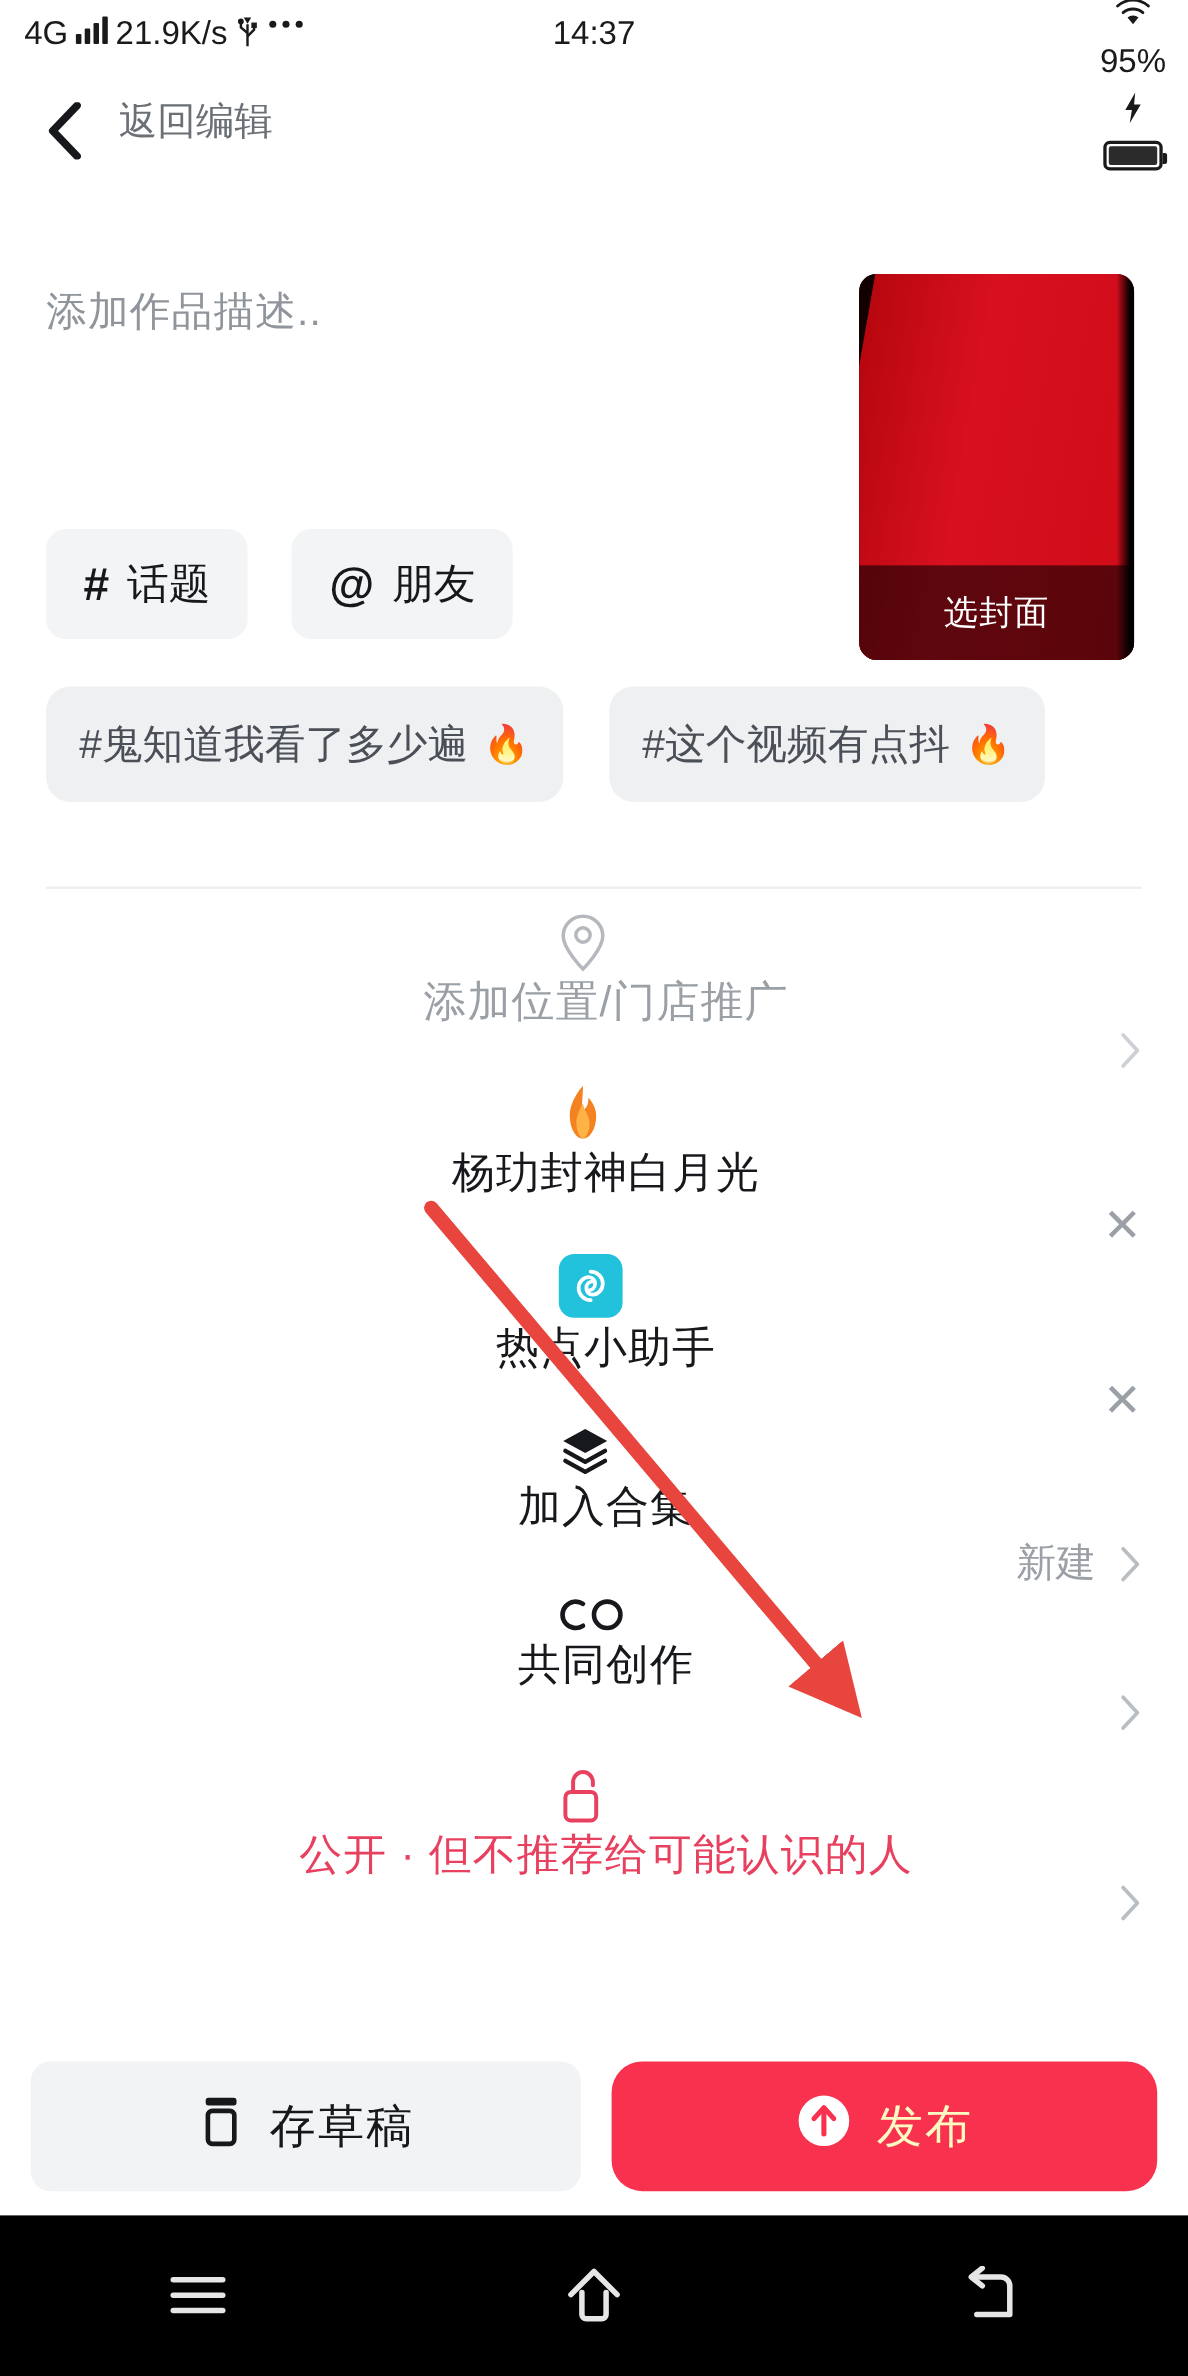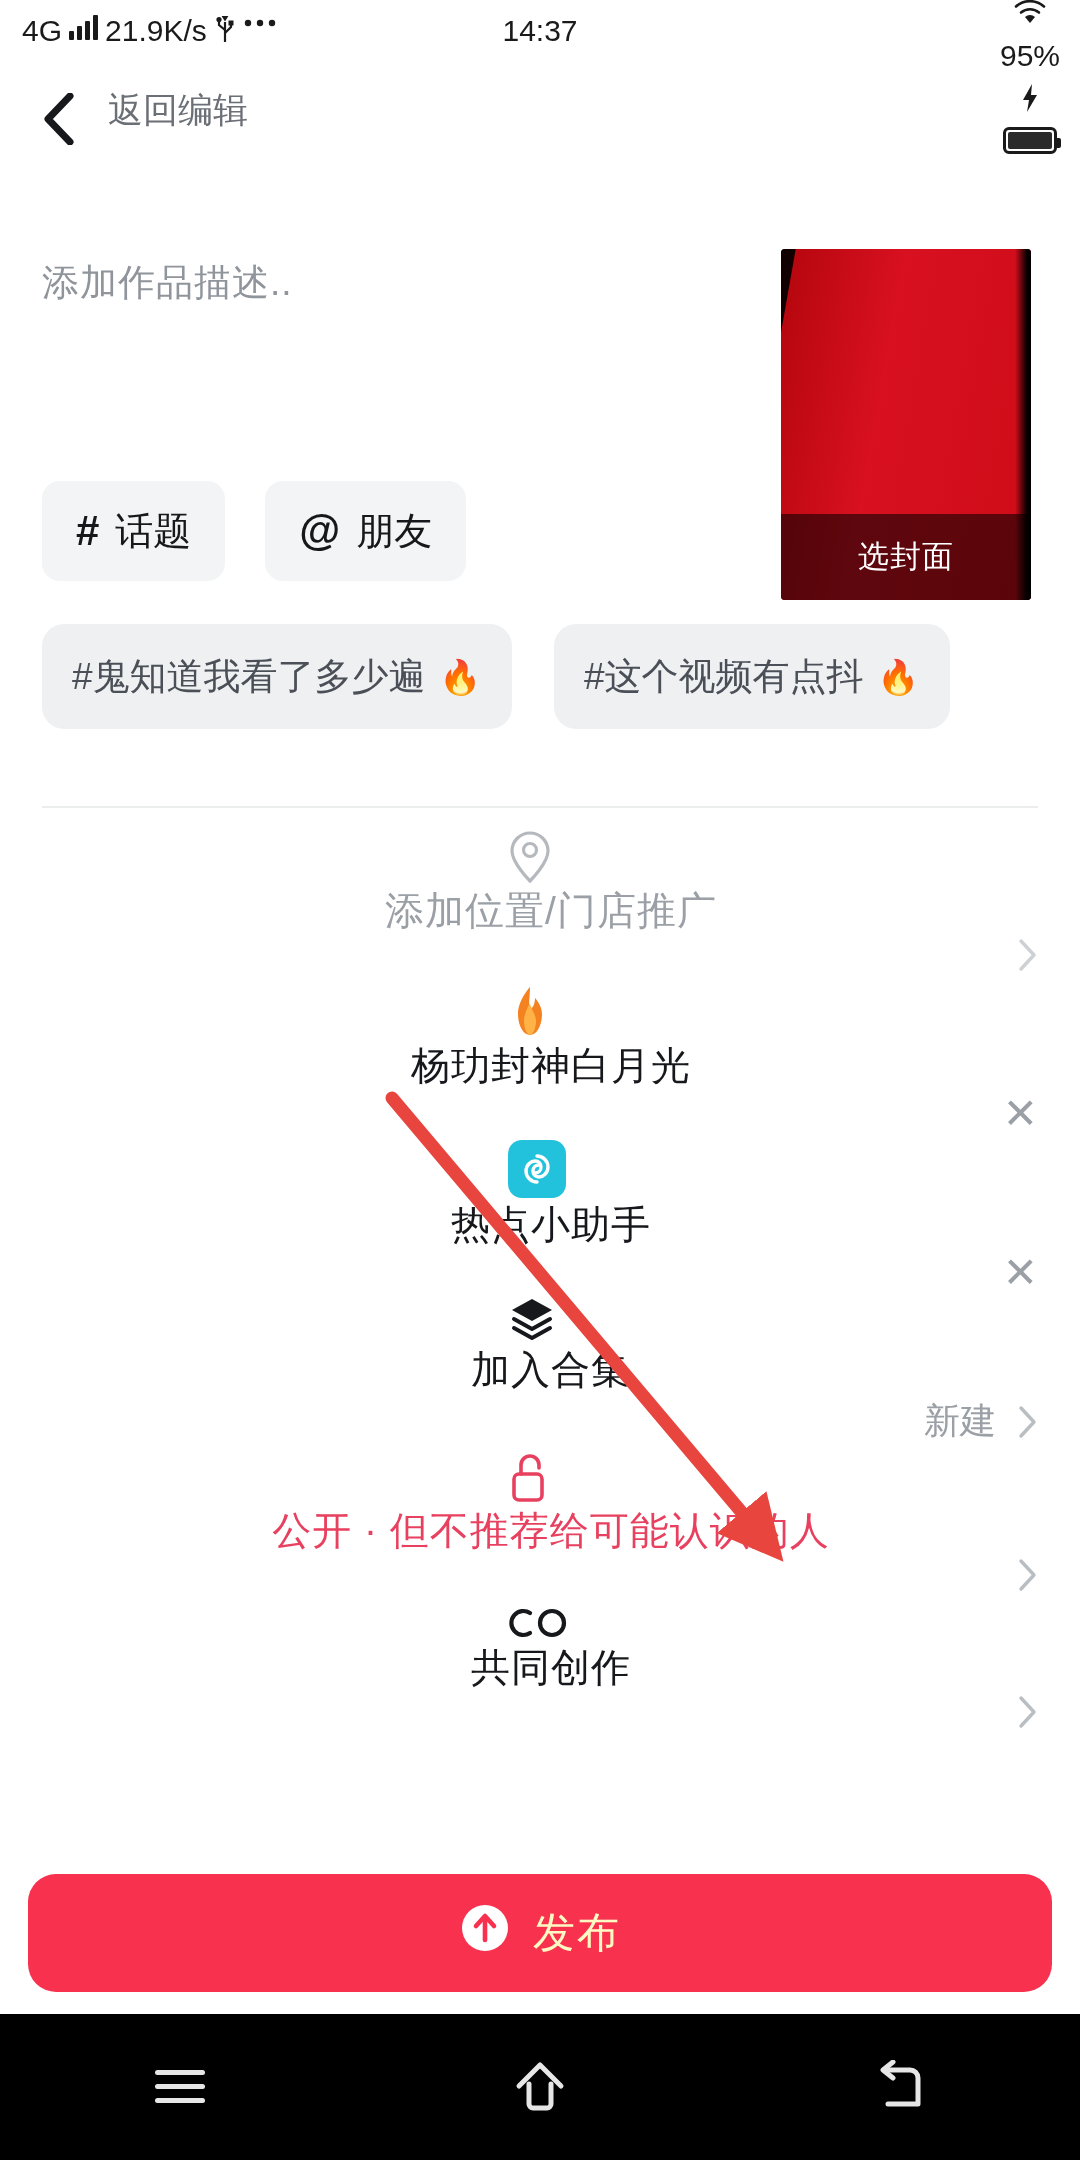--- a/index.html
+++ b/index.html
@@ -42,21 +42,21 @@
   
   .desc-area { position:absolute; top:170px; left:0; width:1080px; height:160px; }
   .desc-placeholder {
     position:absolute; left:42px; top:88px;
     font-size:37px; color:#90959c; font-weight:400; letter-spacing:1px;text-align:center;
   }
 
   
   .cover {
     position:absolute; left:781px; top:249px; width:250px; height:351px;
-    border-radius:4px; overflow:hidden;
+    border-radius:16px; overflow:hidden;
     background:#0c0000;
   }
   .cover-img {
     position:absolute; inset:0;
     background:
       linear-gradient(100deg, #120000 0px, #120000 14px, #b8070f 15px, #d81020 40%, #cf0c18 100%);
   }
   .cover-img::after{
     content:""; position:absolute; right:0; top:0; width:16px; height:100%;
     background:linear-gradient(90deg, rgba(0,0,0,0) 0%, #050000 75%);
@@ -304,55 +304,64 @@
         <span class="chev">
           <svg width="20" height="34" viewBox="0 0 20 34">
               <path d="M3 3 L16 17 L3 31" fill="none" stroke="#b9bec3" stroke-width="3.4" stroke-linecap="round" stroke-linejoin="round"></path>
             </svg>
         </span>
       </span>
     </div>
 
     <div class="row">
       <span class="ic">
-        <svg width="46" height="54" viewBox="0 0 46 54">
-          <rect x="6" y="24" width="28" height="26" rx="5" fill="none" stroke="#e8415f" stroke-width="3.6"></rect>
-          <path d="M13 24 V15 A9 9 0 0 1 31 15 V18" fill="none" stroke="#e8415f" stroke-width="3.6" stroke-linecap="round"></path>
-        </svg>
-      </span>
-      <span class="label danger">公开 · 但不推荐给可能认识的人</span>
+        <svg width="62" height="36" viewBox="0 0 62 36">
+          <path d="M22 8 A12 12 0 1 0 22 28" fill="none" stroke="#16181c" stroke-width="4.2" stroke-linecap="round"></path>
+          <circle cx="44" cy="18" r="12" fill="none" stroke="#16181c" stroke-width="4.2"></circle>
+        </svg>
+      </span>
+      <span class="label">共同创作</span>
       <span class="right">
         <span class="chev">
           <svg width="20" height="34" viewBox="0 0 20 34">
               <path d="M3 3 L16 17 L3 31" fill="none" stroke="#b9bec3" stroke-width="3.4" stroke-linecap="round" stroke-linejoin="round"></path>
             </svg>
         </span>
       </span>
     </div>
 
     <div class="row">
       <span class="ic">
-        <svg width="62" height="36" viewBox="0 0 62 36">
-          <path d="M22 8 A12 12 0 1 0 22 28" fill="none" stroke="#16181c" stroke-width="4.2" stroke-linecap="round"></path>
-          <circle cx="44" cy="18" r="12" fill="none" stroke="#16181c" stroke-width="4.2"></circle>
-        </svg>
-      </span>
-      <span class="label">共同创作</span>
+        <svg width="46" height="54" viewBox="0 0 46 54">
+          <rect x="6" y="24" width="28" height="26" rx="5" fill="none" stroke="#e8415f" stroke-width="3.6"></rect>
+          <path d="M13 24 V15 A9 9 0 0 1 31 15 V18" fill="none" stroke="#e8415f" stroke-width="3.6" stroke-linecap="round"></path>
+        </svg>
+      </span>
+      <span class="label danger">公开 · 但不推荐给可能认识的人</span>
       <span class="right">
         <span class="chev">
           <svg width="20" height="34" viewBox="0 0 20 34">
               <path d="M3 3 L16 17 L3 31" fill="none" stroke="#b9bec3" stroke-width="3.4" stroke-linecap="round" stroke-linejoin="round"></path>
             </svg>
         </span>
       </span>
     </div>
 
   </div>
 
   <div class="bottombar">
+    <div class="btn btn-draft">
+      <span>
+        <svg width="44" height="48" viewBox="0 0 44 48">
+          <rect x="8" y="3" width="28" height="7" rx="2.5" fill="#16181c"></rect>
+          <rect x="10" y="15" width="24" height="30" rx="4" fill="none" stroke="#16181c" stroke-width="4.2"></rect>
+        </svg>
+      </span>
+      <span>存草稿</span>
+    </div>
     <div class="btn btn-publish">
       <span>
         <svg width="52" height="52" viewBox="0 0 52 52">
           <circle cx="26" cy="26" r="23" fill="#ffffff"></circle>
           <path d="M26 38 V16" stroke="#f8314f" stroke-width="4.6" stroke-linecap="round"></path>
           <path d="M17 24 L26 14 L35 24" fill="none" stroke="#f8314f" stroke-width="4.6" stroke-linecap="round" stroke-linejoin="round"></path>
         </svg>
       </span>
       <span>发布</span>
     </div>

